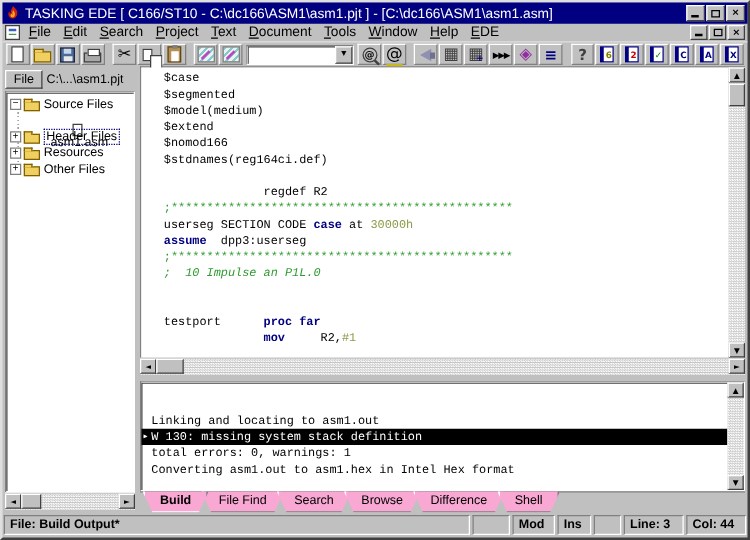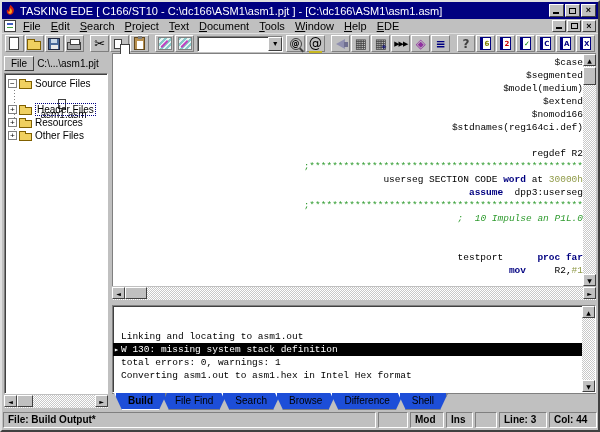--- a/index.html
+++ b/index.html
@@ -127,21 +127,21 @@
     font-family:"DejaVu Sans", sans-serif; }
   .sb-thumb { background:#c0c0c0; position:absolute;
     border-top:1px solid #fff; border-left:1px solid #fff;
     border-right:1px solid #404040; border-bottom:1px solid #404040; }
   .hscroll { height:13px; position:relative; }
   .vscroll { width:13px; position:relative; }
 
   
   .right-col { flex:1; display:flex; flex-direction:column; min-width:0; padding:0 2px 0 2px; }
   .editor-wrap { flex:1; display:flex; min-height:0; border-top:1px solid #808080; border-left:1px solid #808080; }
-  .editor { flex:1; background:#fff; overflow:hidden; padding:2px 0 0 18px; position:relative;text-align:right; }
+  .editor { flex:1; background:#fff; overflow:hidden; padding:2px 0 0 18px; position:relative; }
   .code-line { font-family:"Liberation Mono", monospace; font-size:9.5px; line-height:13px;
     white-space:pre; color:#000; }
   .code-line .k { color:#000080; font-weight:bold; }
   .code-line .c { color:#2f9b2f; }
   .code-line .ci { color:#2f9b2f; font-style:italic; }
   .code-line .n { color:#8f9a47; }
   .ed-hscroll { height:13px; flex:0 0 auto; margin-top:1px; }
   .splitter { height:5px; flex:0 0 auto; }
 
   .output-box { height:88px; flex:0 0 auto; background:#fff; display:flex;
@@ -150,21 +150,21 @@
     box-shadow:inset 1px 1px 0 #404040; }
   .out-lines { flex:1; overflow:hidden; padding-top:4px;margin-top:20px; }
   .out-line { font-family:"Liberation Mono", monospace; font-size:9.5px; line-height:13px;
     white-space:pre; color:#000; padding-left:8px; position:relative; }
   .out-line.sel { background:#000; color:#fff; }
   .out-line.sel:before { content:'\25B8'; position:absolute; left:1px; top:0; font-size:8px; color:#fff; }
 
   
   .tabstrip { height:17px; flex:0 0 auto; display:flex; align-items:stretch; padding-left:2px; position:relative; }
   .tabstrip:before { content:''; position:absolute; left:0; right:0; top:0; height:1px; background:#808080; }
-  .tab { position:relative; padding:2px 14px 0 14px; font-size:10px; color:#000; background:#1d4ed8;
+  .tab { position:relative; padding:2px 14px 0 14px; font-size:10px; color:#000; background:#f9a8d4;
     clip-path:polygon(0 0, 100% 0, calc(100% - 8px) 100%, 8px 100%);
     box-shadow:inset 2px 0 0 #fff, inset -2px 0 0 #808080, inset 0 -1px 0 #808080;
     margin-right:-6px; white-space:nowrap;text-align:center; }
   .tab.active { font-weight:bold; z-index:2; box-shadow:inset 2px 0 0 #fff, inset -2px 0 0 #808080, inset 0 -1px 0 #fff; }
 
   
   .statusbar { height:20px; flex:0 0 auto; display:flex; align-items:center; gap:2px; padding:2px 1px 2px 1px; }
   .pane { height:16px; background:#c0c0c0; font-size:10px; font-weight:bold; padding:1px 4px;
     border-top:1px solid #808080; border-left:1px solid #808080;
     border-right:1px solid #fff; border-bottom:1px solid #fff; white-space:nowrap; overflow:hidden; }
@@ -365,21 +365,21 @@
           <div id="code-lines">
               <div class="code-line"><span>$case</span></div>
               <div class="code-line"><span>$segmented</span></div>
               <div class="code-line"><span>$model(medium)</span></div>
               <div class="code-line"><span>$extend</span></div>
               <div class="code-line"><span>$nomod166</span></div>
               <div class="code-line"><span>$stdnames(reg164ci.def)</span></div>
               <div class="code-line">&nbsp;</div>
               <div class="code-line"><span>              regdef R2</span></div>
               <div class="code-line"><span class="c">;************************************************</span></div>
-              <div class="code-line"><span>userseg SECTION CODE </span><span class="k">word</span><span> at </span><span class="n">30000h</span></div>
+              <div class="code-line"><span>userseg SECTION CODE </span><span class="k">case</span><span> at </span><span class="n">30000h</span></div>
               <div class="code-line"><span class="k">assume</span><span>  dpp3:userseg</span></div>
               <div class="code-line"><span class="c">;************************************************</span></div>
               <div class="code-line"><span class="ci">;  10 Impulse an P1L.0</span></div>
               <div class="code-line">&nbsp;</div>
               <div class="code-line">&nbsp;</div>
               <div class="code-line"><span>testport      </span><span class="k">proc far</span></div>
               <div class="code-line"><span>              </span><span class="k">mov</span><span>     R2,</span><span class="n">#1</span></div>
             </div>
         </div>
         <div class="vscroll sb" style="flex:0 0 13px;">

